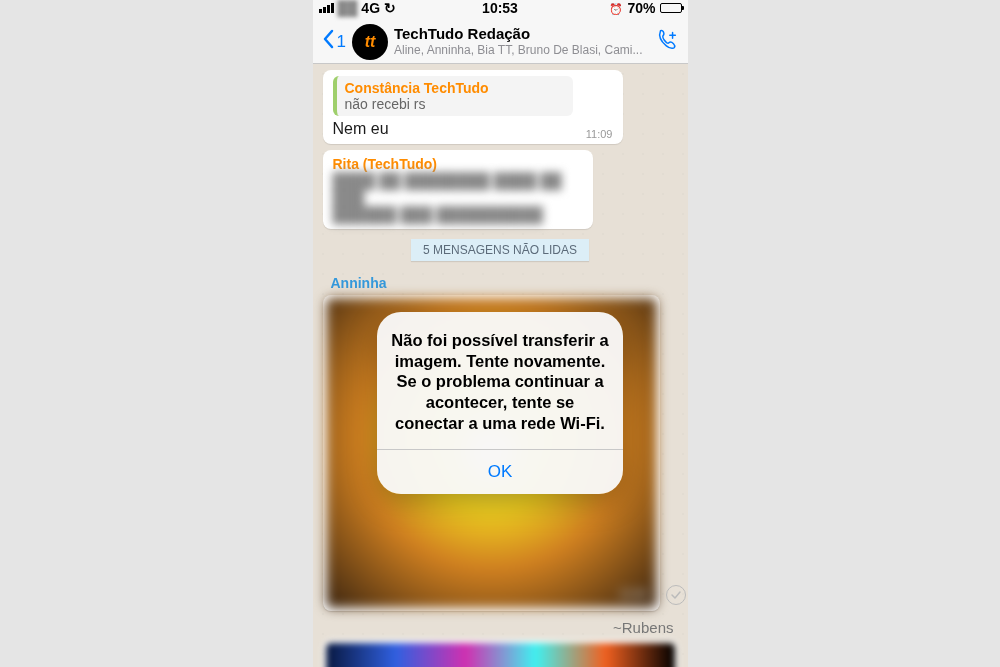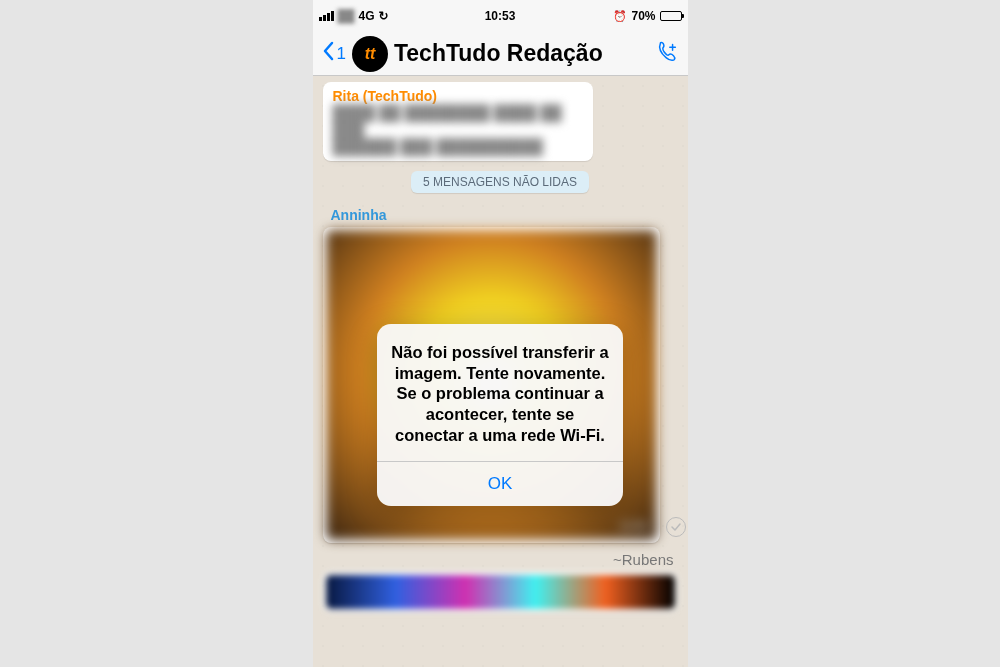--- a/index.html
+++ b/index.html
@@ -17,24 +17,24 @@
       height: 667px;
       background: #e5ddd5;
       position: relative;
       overflow: hidden;
     }
     
     .status-bar {
       height: 20px;
       background: #f7f7f7;
       display: flex;
-      align-items: center;
+      align-items: flex-end;
       justify-content: space-between;
-      padding: 16px 6px;
-      font-size: 12px;
+      padding: 4px 6px;
+      font-size: 14px;
       font-weight: 600;
       color: #000;
     }
     .status-left, .status-right { display: flex; align-items: center; gap: 4px; }
     .status-center { position: absolute; left: 50%; transform: translateX(-50%); }
     .signal-bars { display: flex; align-items: flex-end; gap: 1px; }
     .signal-bars span { width: 3px; background: #000; }
     .signal-bars span:nth-child(1){height:4px;} .signal-bars span:nth-child(2){height:6px;}
     .signal-bars span:nth-child(3){height:8px;} .signal-bars span:nth-child(4){height:10px;}
     .carrier-blur { filter: blur(2px); color:#888;}
@@ -50,51 +50,51 @@
       border-bottom: 1px solid #c8c8c8;
       display: flex;
       align-items: center;
       padding: 0 8px;
       gap: 6px;
     }
     .back-btn { display:flex; align-items:center; color:#007aff; font-size:17px; gap:2px;}
     .back-arrow svg { width:14px; height:20px; }
     .avatar { width:36px; height:36px; border-radius:50%; background:#000; display:flex; align-items:center; justify-content:center; color:#ff8c00; font-weight:700; font-size:16px;font-style:italic;}
     .title-block { flex:1; overflow:hidden; line-height:1.2;}
-    .chat-title { font-size:23px; font-weight:700; color:#000;}
+    .chat-title { font-size:15px; font-weight:700; color:#000;}
     .chat-subtitle { font-size:12px; color:#8e8e93; white-space:nowrap; overflow:hidden; text-overflow:ellipsis;}
     .call-btn svg { width:26px; height:26px; }
     
     .chat-body { position:relative; height: calc(100% - 64px); background:#e7e0d6; background-image: radial-gradient(rgba(0,0,0,0.02) 1px, transparent 1px); background-size: 20px 20px; overflow:hidden;}
     .bubble { background:#fff; border-radius:8px; margin:6px 10px; padding:6px 10px 6px 10px; box-shadow:0 1px 1px rgba(0,0,0,0.1); max-width:80%; position:relative;}
     .bubble.reply { padding-top:6px;}
     .quoted { border-left:4px solid #9fcf6c; background:#f4f4f4; border-radius:6px; padding:4px 8px; margin-bottom:4px;}
     .sender-name { font-size:14px; font-weight:700; }
     .sender-orange { color:#ff8c00; }
     .sender-blue { color:#3498db; }
     .quoted-text { font-size:14px; color:#666;}
     .msg-text { font-size:16px; color:#1a1a1a;}
     .msg-blurred { filter: blur(4px); color:#888; font-size:15px;}
     .msg-time { font-size:11px; color:#999; position:absolute; bottom:4px; right:10px;}
     .bubble.with-time { padding-bottom:6px; padding-right:50px;}
     .divider { text-align:center; margin:10px 0;}
-    .divider span { background:#dceef7; color:#5c6b7a; font-size:12px; padding:4px 12px; border-radius:6px; display:inline-block; box-shadow:0 1px 1px rgba(0,0,0,0.1);}
+    .divider span { background:#dceef7; color:#5c6b7a; font-size:12px; padding:4px 12px; border-radius:0; display:inline-block; box-shadow:0 1px 1px rgba(0,0,0,0.1);}
     .image-bubble { background:#fff; border-radius:8px; margin:2px 10px 6px 10px; padding:3px; box-shadow:0 1px 1px rgba(0,0,0,0.1); width:90%; position:relative;}
     .image-sender { font-size:14px; font-weight:700; padding:4px 8px 2px 8px;}
     .image-content { width:100%; height:310px; border-radius:6px; background: radial-gradient(circle at 50% 45%, #f6e45a 0%, #f0d020 30%, #d08020 55%, #3a2410 100%); filter: blur(6px); position:relative;}
     .download-btn { position:absolute; top:50%; left:50%; transform:translate(-50%,-50%); width:48px; height:48px; border-radius:50%; background:rgba(245,245,245,0.88); display:flex; align-items:center; justify-content:center; filter: blur(0);}
     .download-btn svg { width:22px; height:22px; }
     .image-time { position:absolute; bottom:8px; right:10px; color:#fff; font-size:11px; text-shadow:0 0 2px rgba(0,0,0,0.5);}
     .image-check { position:absolute; bottom:6px; right:-26px; width:20px; height:20px; border-radius:50%; border:1.5px solid #bbb; display:flex; align-items:center; justify-content:center;}
     .image-check svg { width:12px; height:12px;}
     .rubens { text-align:right; font-size:15px; color:#777; padding:2px 14px 2px 0;}
     .image2 { margin:2px 10px; height:40px; border-radius:8px; background: linear-gradient(90deg,#081840 0%, #3060e0 20%, #d030b0 40%, #40f0f0 60%, #f06020 80%, #000 100%); filter:blur(3px); border:3px solid #fff; box-shadow:0 1px 1px rgba(0,0,0,0.1);}
     
     .alert-backdrop { position:absolute; inset:0; display:flex; align-items:flex-start; justify-content:center; padding-top:248px;}
-    .alert { width:246px; background:rgba(248,248,248,0.96); border-radius:14px; overflow:hidden; box-shadow:0 8px 30px rgba(0,0,0,0.3); backdrop-filter: blur(10px); font-family: -apple-system, sans-serif;}
+    .alert { width:246px; background:rgba(248,248,248,0.96); border-radius:24px; overflow:hidden; box-shadow:0 8px 30px rgba(0,0,0,0.3); backdrop-filter: blur(10px); font-family: -apple-system, sans-serif;}
     .alert-msg { padding:18px 14px 16px 14px; text-align:center; font-size:16.5px; font-weight:700; color:#000; line-height:1.25;}
     .alert-sep { height:1px; background:#c8c8c8;}
     .alert-btn { text-align:center; padding:12px 8px; color:#007aff; font-size:17px; font-weight:400;}
   </style>
 </head>
 <body>
 
 <div class="phone">
 
   <div class="status-bar">
@@ -124,31 +124,40 @@
       <span class="back-arrow">
         <svg viewBox="0 0 12 20">
             <path d="M10 2 L3 10 L10 18" stroke="#007aff" stroke-width="2.5" fill="none" stroke-linecap="round" stroke-linejoin="round"></path>
           </svg>
       </span>
       <span>1</span>
     </div>
     <div class="avatar">tt</div>
     <div class="title-block">
       <div class="chat-title">TechTudo Redação</div>
+      <div class="chat-subtitle">Aline, Anninha, Bia TT, Bruno De Blasi, Cami...</div>
     </div>
     <div class="call-btn">
       <svg viewBox="0 0 28 28">
           <path d="M7 4 C7 4 9 3 10 5 C11 7 11 8 10 9 C9 10 9 11 11 14 C13 17 15 18 16 17 C17 16 19 16 21 18 C23 20 22 22 22 22 C22 22 19 25 13 20 C7 15 5 9 7 4 Z" fill="none" stroke="#007aff" stroke-width="1.6"></path>
           <path d="M20 6 L20 12 M17 9 L23 9" stroke="#007aff" stroke-width="1.6" stroke-linecap="round"></path>
         </svg>
     </div>
   </div>
 
   <div class="chat-body">
 
+    <div class="bubble reply with-time">
+      <div class="quoted">
+        <div class="sender-name sender-orange">Constância TechTudo</div>
+        <div class="quoted-text">não recebi rs</div>
+      </div>
+      <div class="msg-text">Nem eu</div>
+      <div class="msg-time">11:09</div>
+    </div>
 
     <div class="bubble" style="max-width:72%;">
       <div class="sender-name sender-orange">Rita (TechTudo)</div>
       <div class="msg-blurred">████ ██ ████████ ████ ██ ███<br>██████ ███ ██████████</div>
     </div>
 
     <div class="divider">
       <span>5 MENSAGENS NÃO LIDAS</span>
     </div>
 

